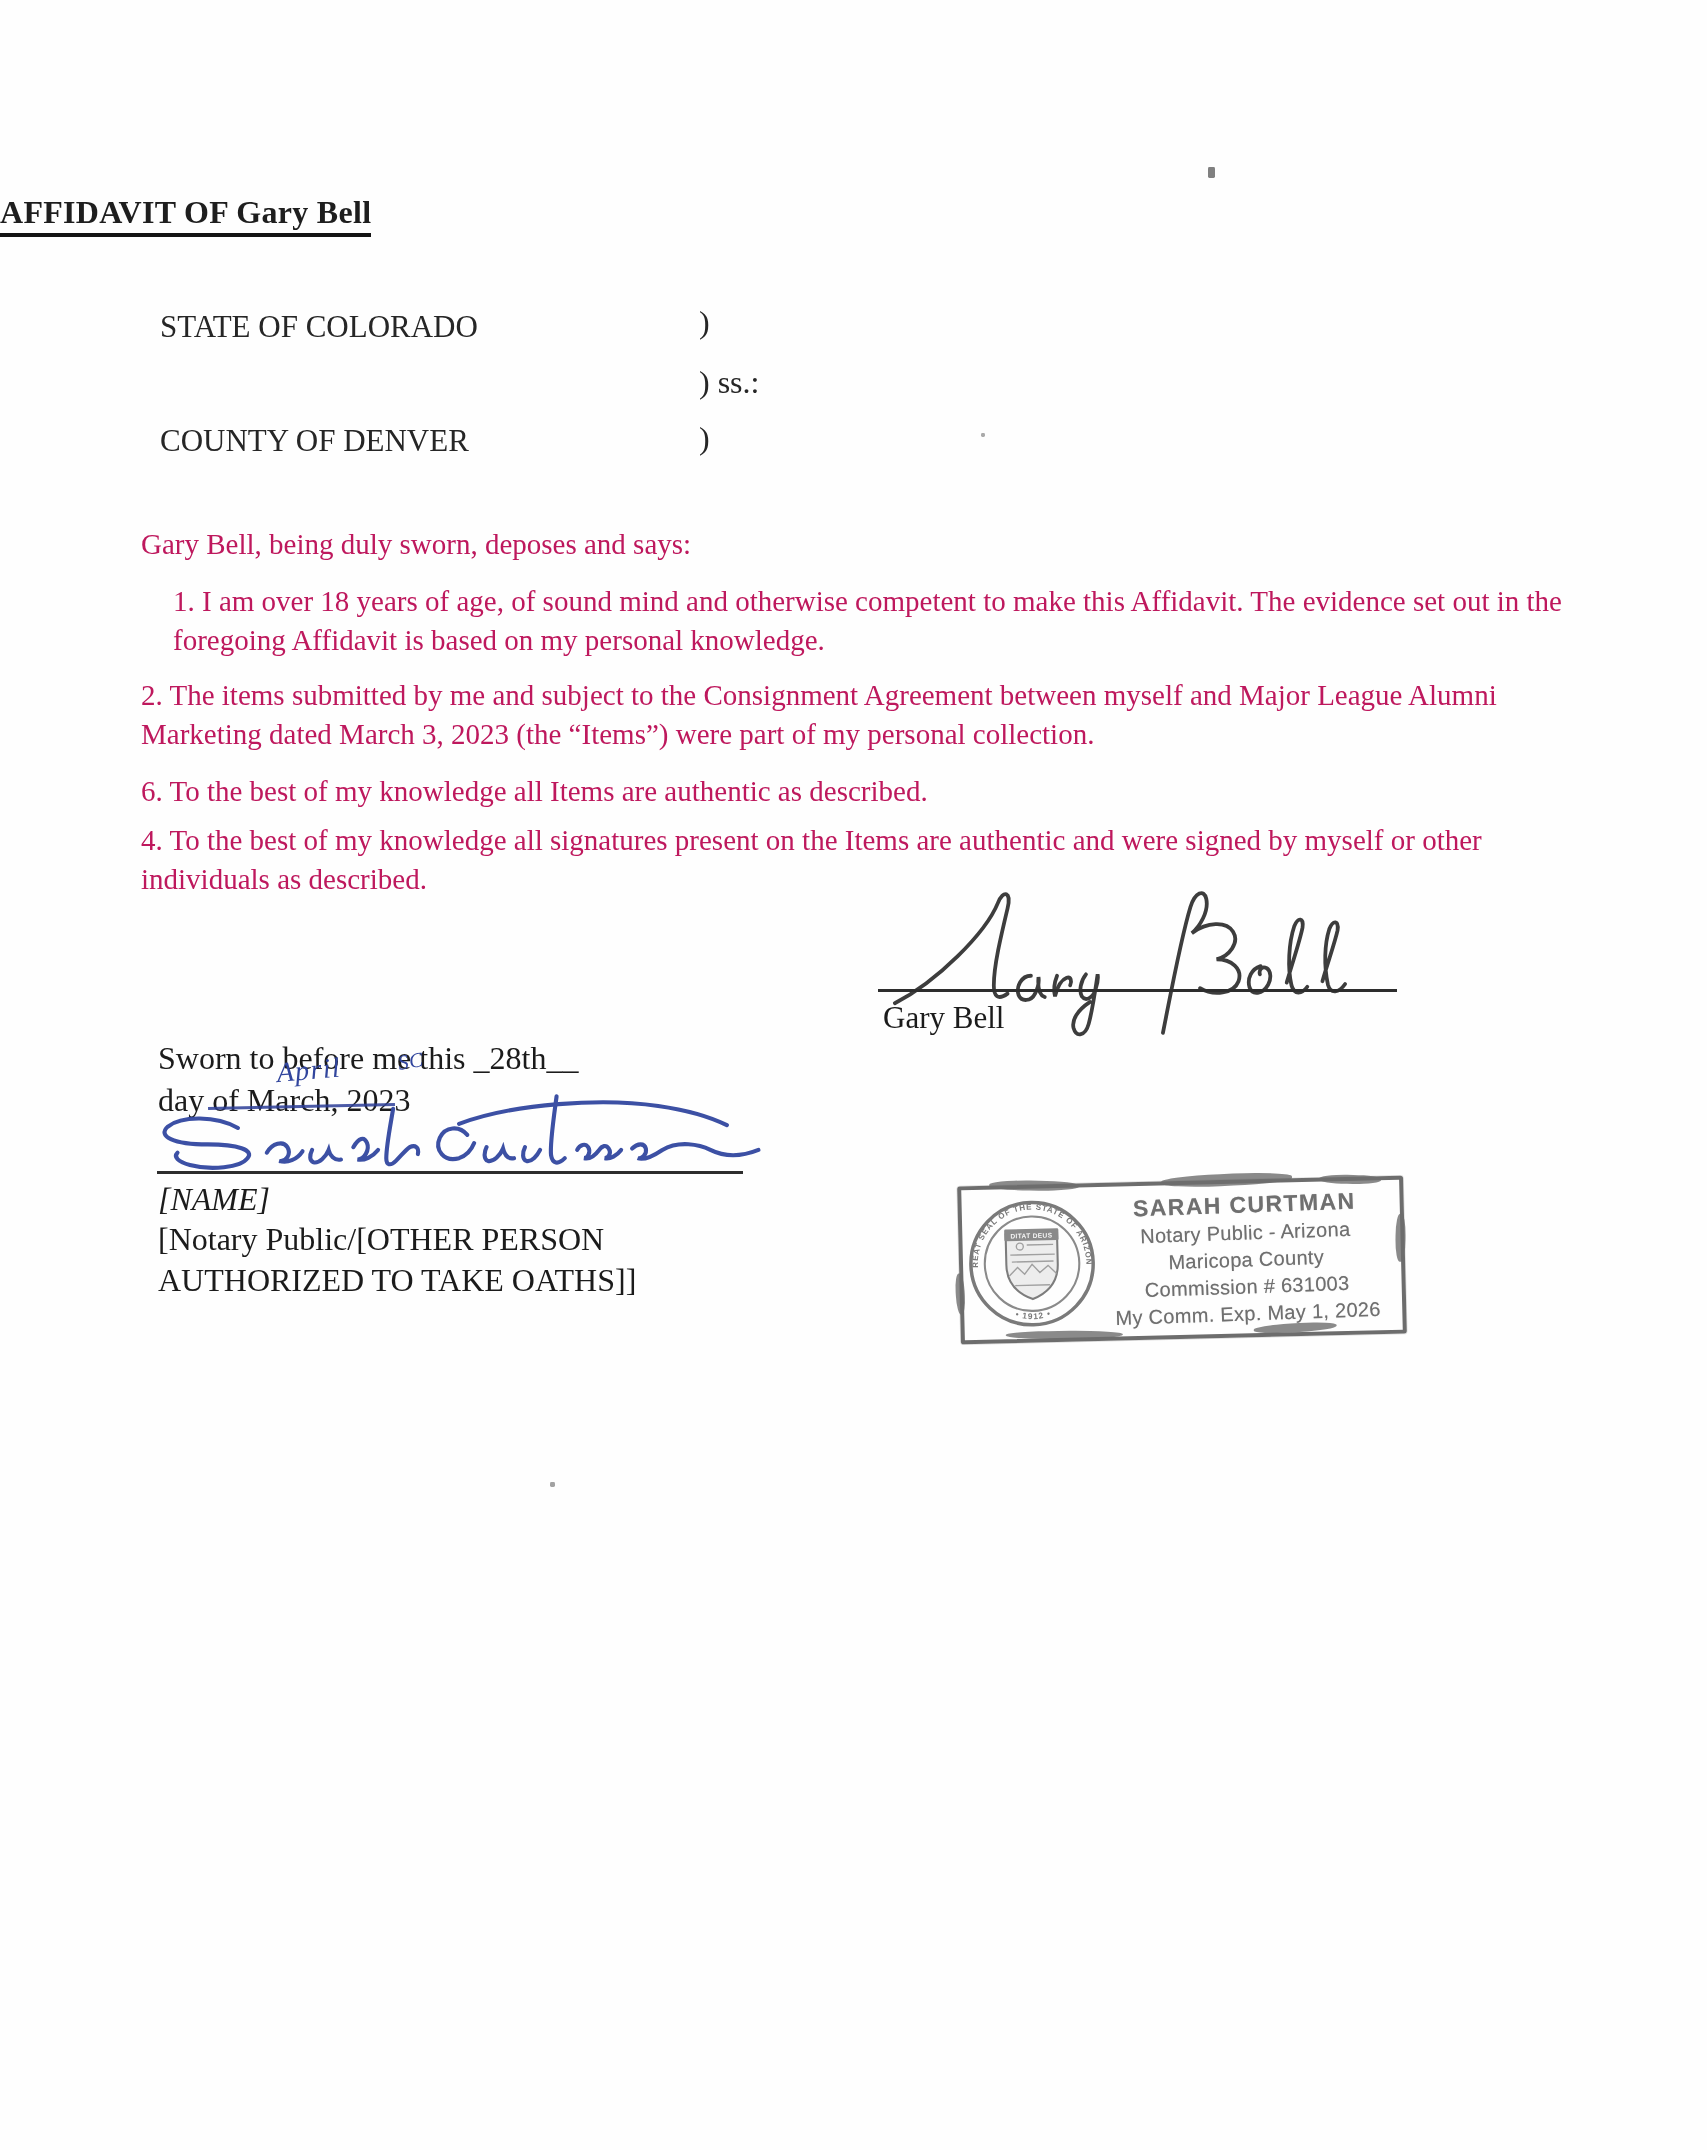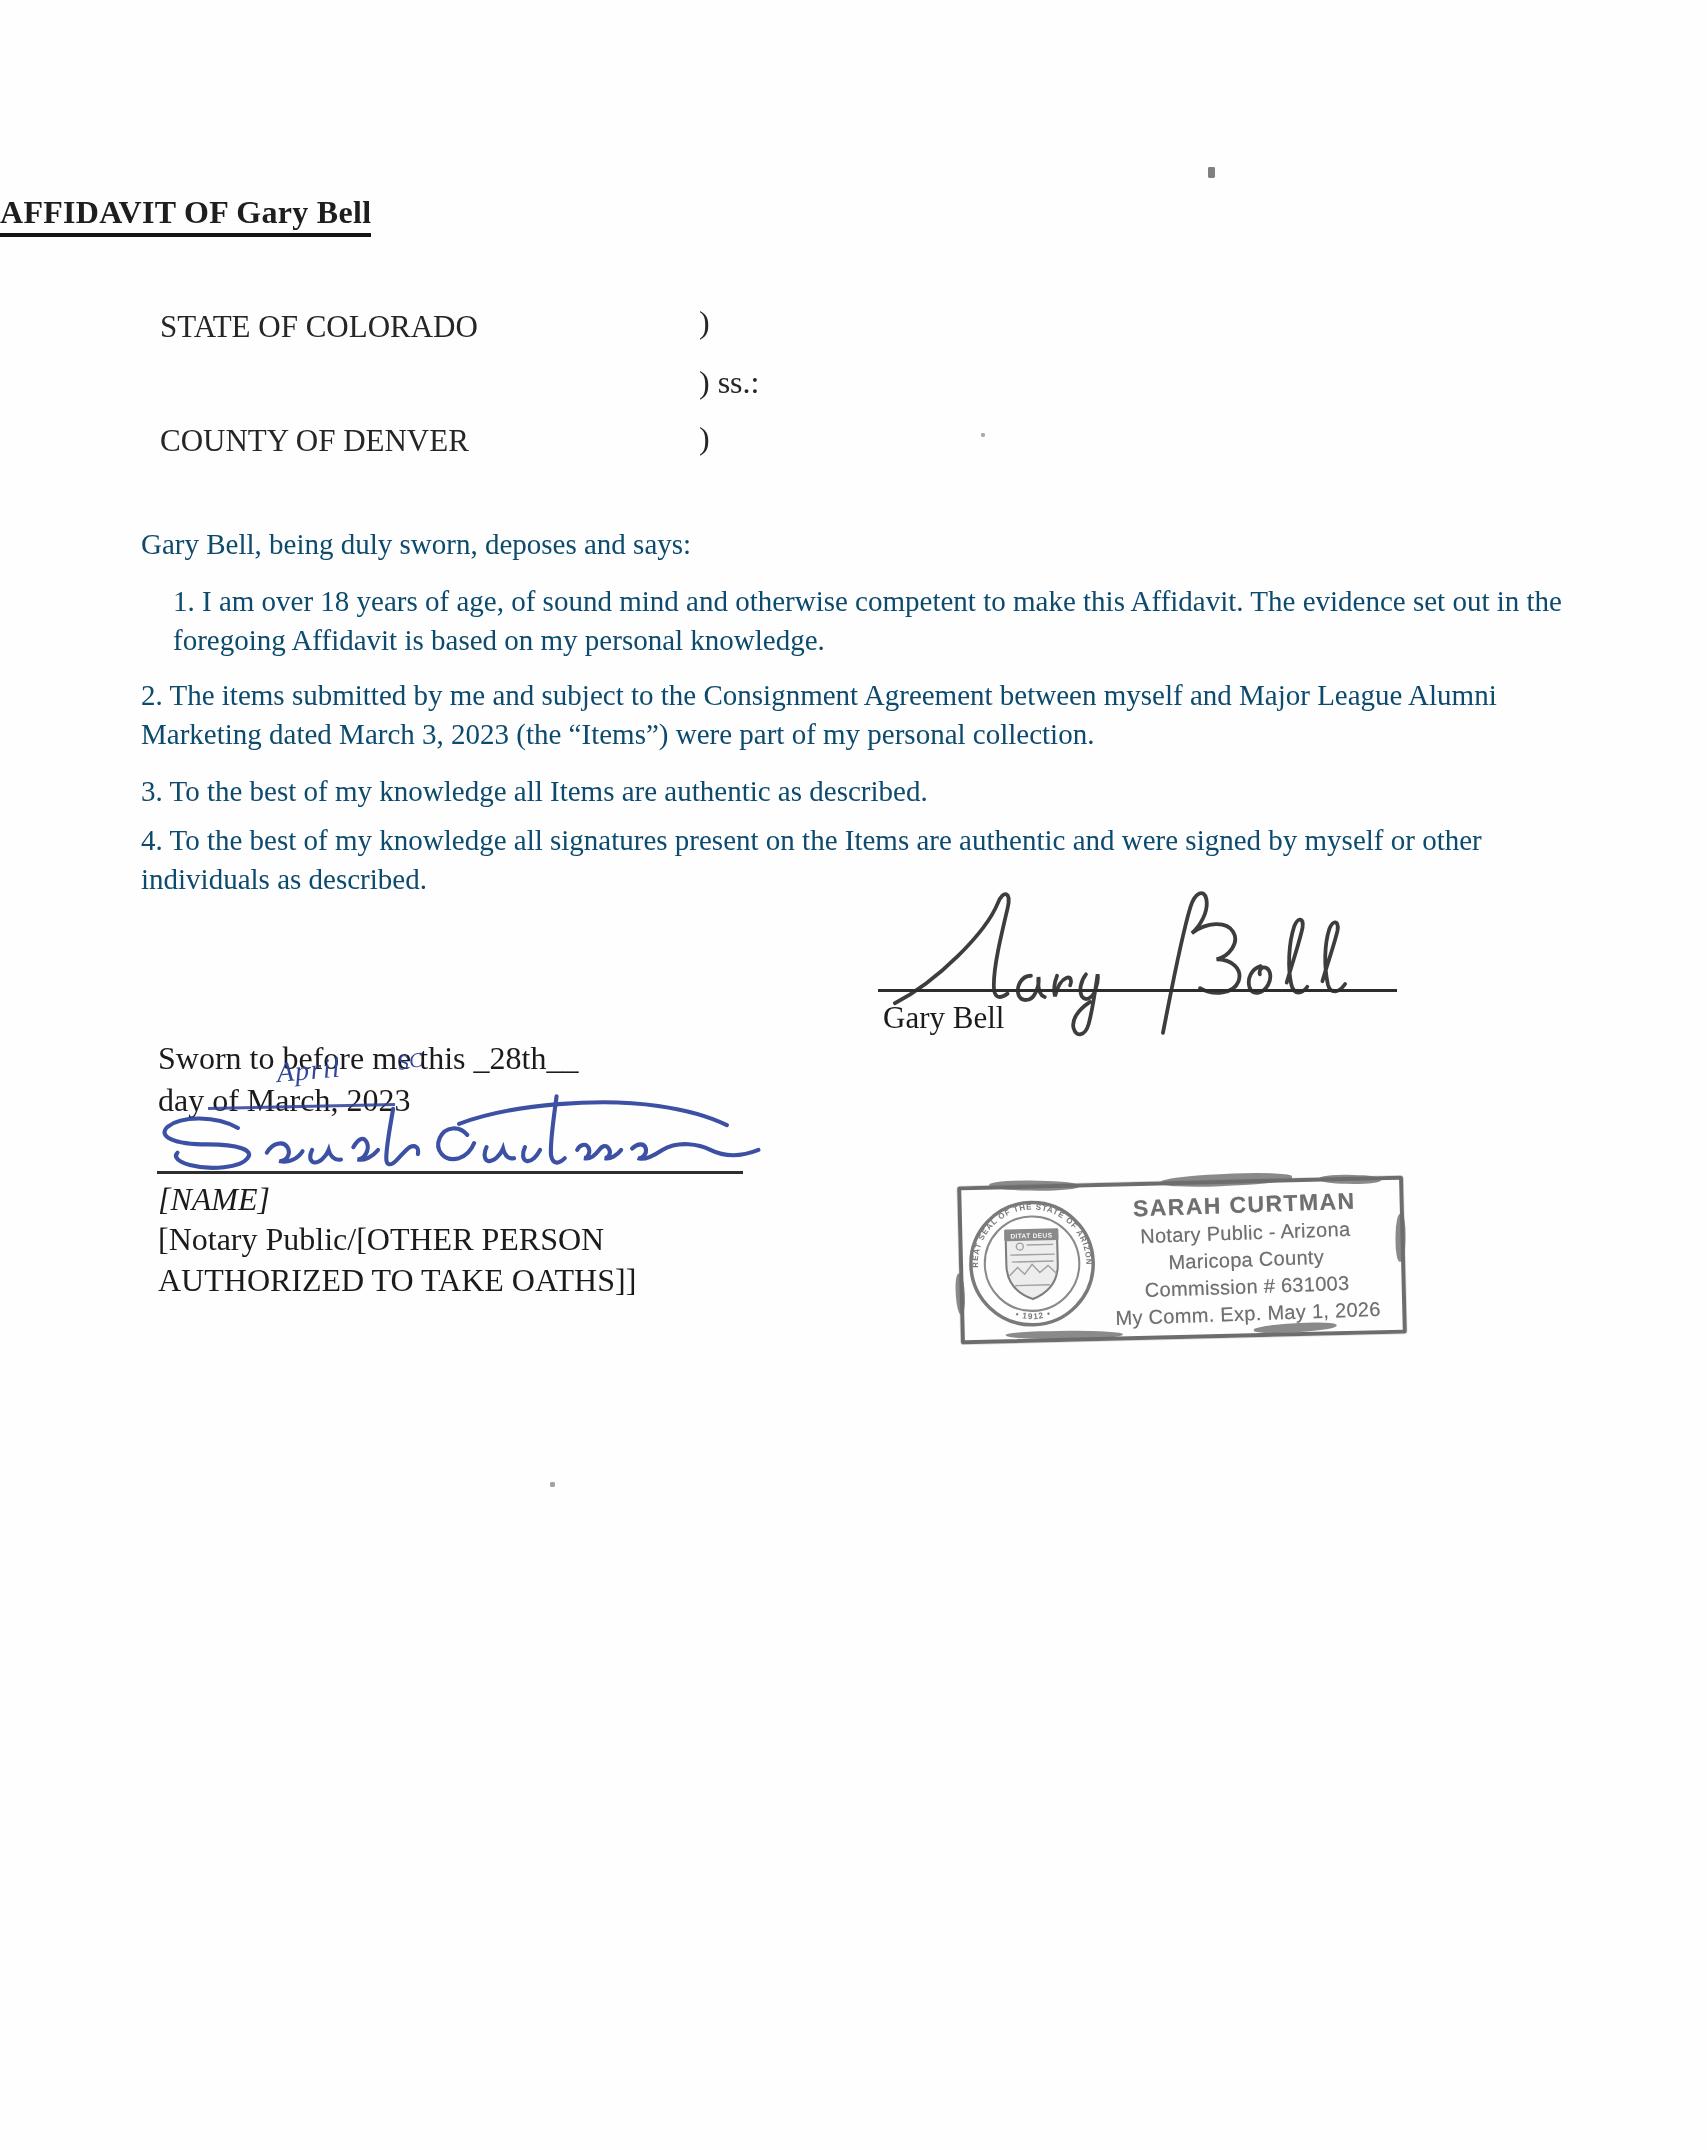--- a/index.html
+++ b/index.html
@@ -25,21 +25,21 @@
   }
 
   
   .venue { font-size:31px; color:#262626;font-family:Liberation Serif, serif; }
   .paren { font-size:32px; color:#262626; }
 
   
   .body-par {
     left:141px; width:1429px;
     font-size:29px; line-height:39px;
-    color:#0c4a6e;
+    color:#be185d;
   }
 
   
   .sig-line { background:#2d2d2d; height:3.4px; }
   .printed-name { font-size:31px; color:#1b1b1b; }
 
   
   .jurat-line { font-size:32px; color:#1b1b1b; }
   .ink { color:#31459d; }
   .month-correction {
@@ -99,21 +99,21 @@
 
   <div class="abs venue" style="left:160px; top:309px;">STATE OF COLORADO</div>
   <div class="abs paren" style="left:699px; top:304px;">)</div>
   <div class="abs paren" style="left:699px; top:364px;">) ss.:</div>
   <div class="abs venue" style="left:160px; top:423px;">COUNTY OF DENVER</div>
   <div class="abs paren" style="left:699px; top:420px;">)</div>
 
   <div class="abs body-par" style="top:525px;">Gary Bell, being duly sworn, deposes and says:</div>
   <div class="abs body-par" style="top:582px;margin-left:32px;">1. I am over 18 years of age, of sound mind and otherwise competent to make this Affidavit. The evidence set out in the foregoing Affidavit is based on my personal knowledge.</div>
   <div class="abs body-par" style="top:676px;">2. The items submitted by me and subject to the Consignment Agreement between myself and Major League Alumni Marketing dated March 3, 2023 (the “Items”) were part of my personal collection.</div>
-  <div class="abs body-par" style="top:772px;">3. To the best of my knowledge all Items are authentic as described.</div>
+  <div class="abs body-par" style="top:772px;">6. To the best of my knowledge all Items are authentic as described.</div>
   <div class="abs body-par" style="top:821px;">4. To the best of my knowledge all signatures present on the Items are authentic and were signed by myself or other individuals as described.</div>
 
   <div class="abs" style="left:889px; top:885px; width:475px; height:165px;">
     <svg width="475" height="165" viewBox="0 0 690 240">
       <g fill="none" stroke="#3d3d3d" stroke-width="5.5" stroke-linecap="round">
         <path d="M 8,172 C 70,140 140,70 158,26 C 166,6 178,10 172,34 C 162,76 152,118 152,146 C 152,162 158,168 172,158"></path>
         <path d="M 206,132 C 192,132 184,148 188,160 C 192,170 206,170 212,158 C 216,150 218,140 217,134 C 216,146 217,160 226,163"></path>
         <path d="M 244,132 C 240,142 239,154 241,162 C 244,150 250,138 258,135 C 264,133 266,140 263,146"></path>
         <path d="M 286,130 C 278,140 276,154 280,162 C 286,170 296,164 300,152 C 303,143 304,135 303,130 C 300,150 296,180 290,202 C 285,220 272,222 268,208 C 265,196 274,182 292,170"></path>
         <path d="M 398,215 C 408,165 424,78 438,32 C 445,10 458,6 461,20 C 465,38 452,60 440,70 C 462,54 490,52 500,68 C 510,84 494,104 476,108 C 498,108 514,122 508,140 C 501,158 472,162 452,150"></path>

